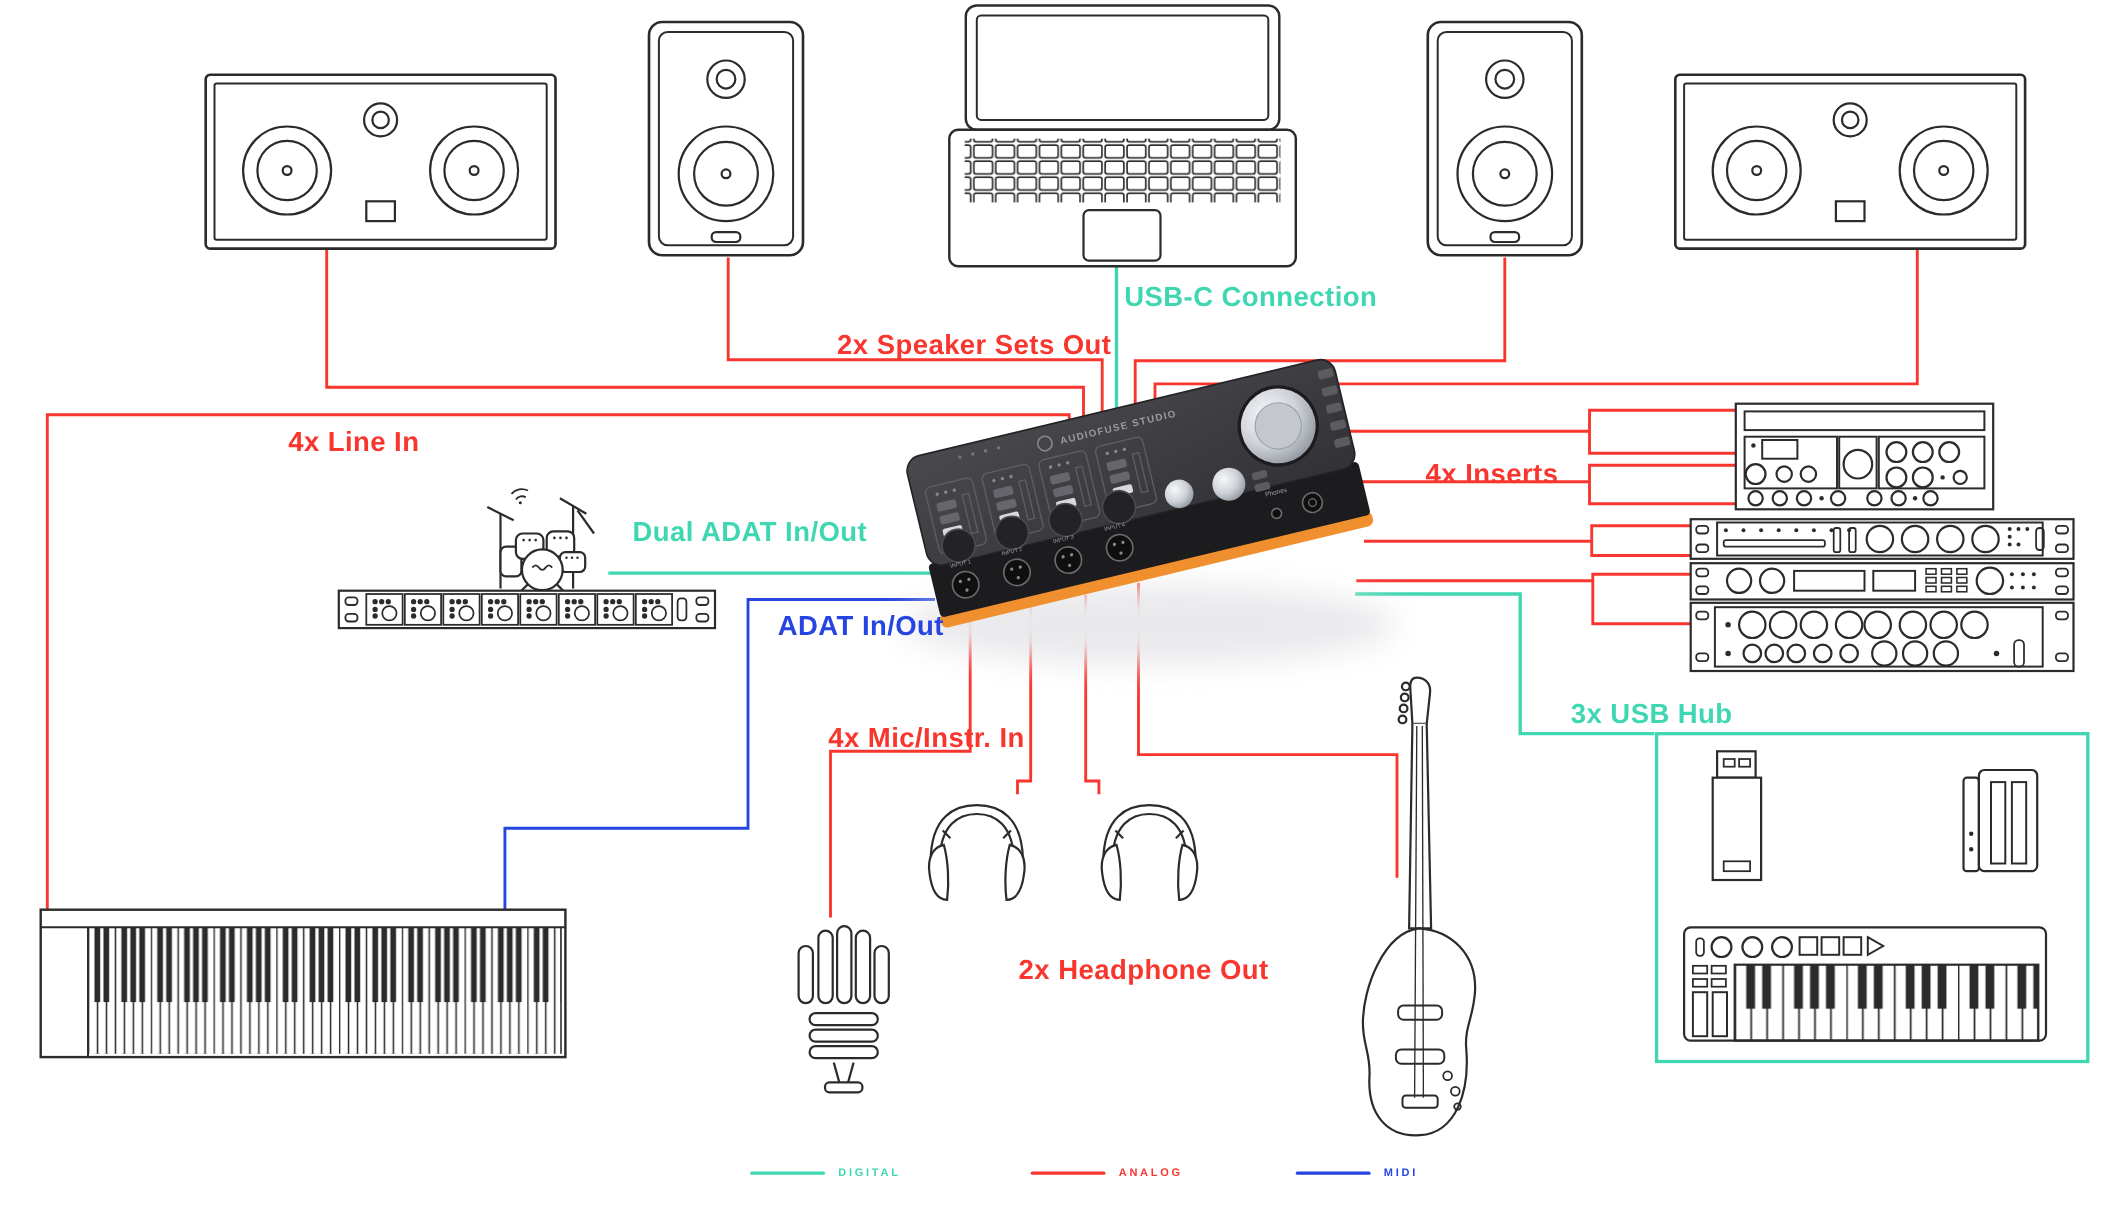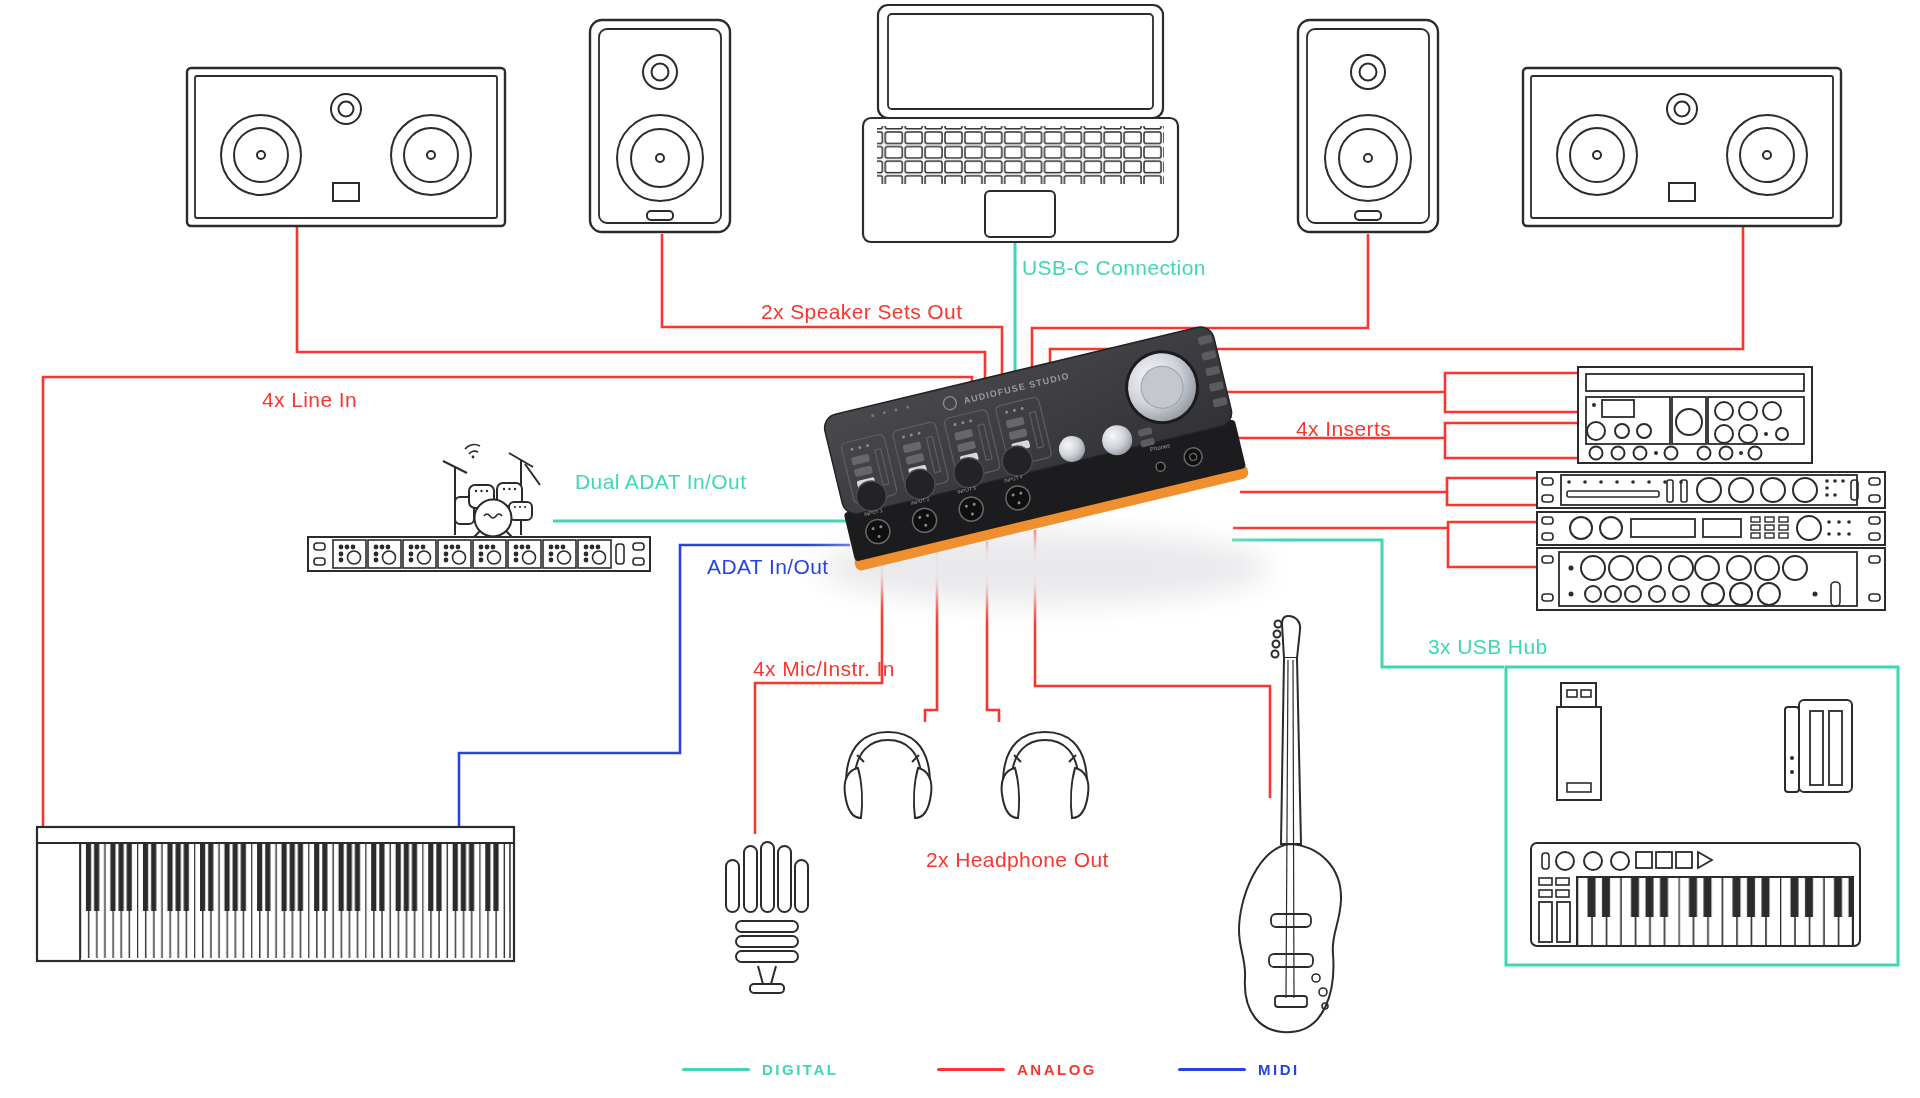--- a/index.html
+++ b/index.html
@@ -9,29 +9,29 @@
     --ink:#2b2b2b;
     --orange:#ef8f2e;
   }
   html,body{margin:0;padding:0;background:#ffffff;}
   .canvas{
     position:relative;width:1920px;height:1098px;background:#ffffff;
     font-family:"Liberation Sans",sans-serif;overflow:hidden;
   }
   .canvas svg{position:absolute;left:0;top:0;}
   .lbl{
-    position:absolute;font-weight:400;font-size:21px;letter-spacing:.4px;
+    position:absolute;font-weight:700;font-size:25px;letter-spacing:.4px;
     white-space:nowrap;
   }
   .c-digital{color:var(--digital);}
   .c-analog{color:var(--analog);}
   .c-midi{color:var(--midi);}
   .legend{position:absolute;top:1061px;display:flex;align-items:center;gap:12px;}
   .legend .bar{width:68px;height:3px;border-radius:2px;}
-  .legend .txt{font-weight:700;font-size:15px;letter-spacing:2.5px;}
+  .legend .txt{font-weight:700;font-size:10px;letter-spacing:2.5px;}
   .bar-digital{background:var(--digital);}
   .bar-analog{background:var(--analog);}
   .bar-midi{background:var(--midi);}
 </style>
 </head>
 <body>
 
 <div class="canvas">
 
 <svg width="1920" height="1098" viewBox="0 0 1920 1098" xmlns="http://www.w3.org/2000/svg">
@@ -553,21 +553,21 @@
   </g>
 </svg>
 
 <div class="lbl c-digital" style="left:1022px;top:256px;">USB-C Connection</div>
 <div class="lbl c-analog" style="left:761px;top:300px;">2x Speaker Sets Out</div>
 <div class="lbl c-analog" style="left:262px;top:388px;">4x Line In</div>
 <div class="lbl c-digital" style="left:575px;top:470px;">Dual ADAT In/Out</div>
 <div class="lbl c-midi" style="left:707px;top:555px;">ADAT In/Out</div>
 <div class="lbl c-analog" style="left:1296px;top:417px;">4x Inserts</div>
 <div class="lbl c-analog" style="left:753px;top:657px;">4x Mic/Instr. In</div>
-<div class="lbl c-analog" style="left:926px;top:848px;">2x Headphone Out</div>
+<div class="lbl c-analog" style="left:926px;top:868px;">2x Headphone Out</div>
 <div class="lbl c-digital" style="left:1428px;top:635px;">3x USB Hub</div>
 
 <div class="legend" style="left:682px;">
   <span class="bar bar-digital"></span>
   <span class="txt c-digital">DIGITAL</span>
 </div>
 <div class="legend" style="left:937px;justify-content:flex-end;">
   <span class="bar bar-analog"></span>
   <span class="txt c-analog">ANALOG</span>
 </div>

